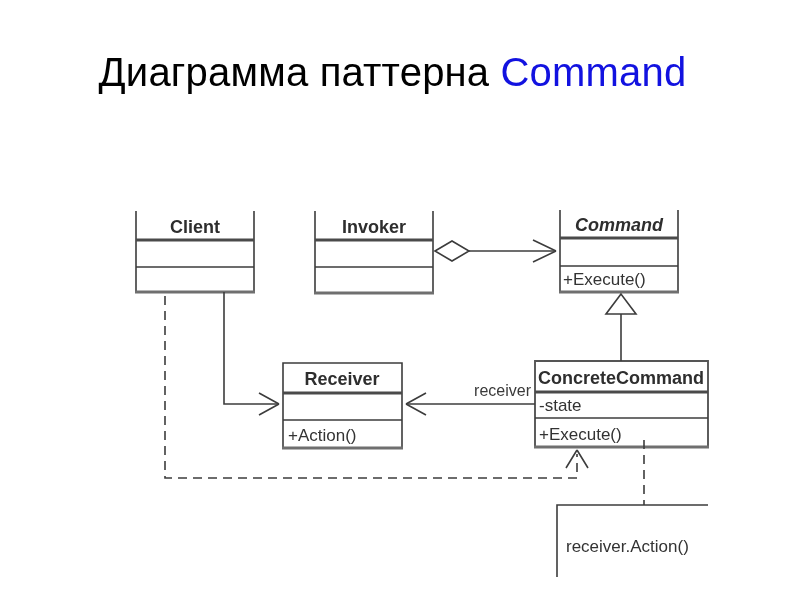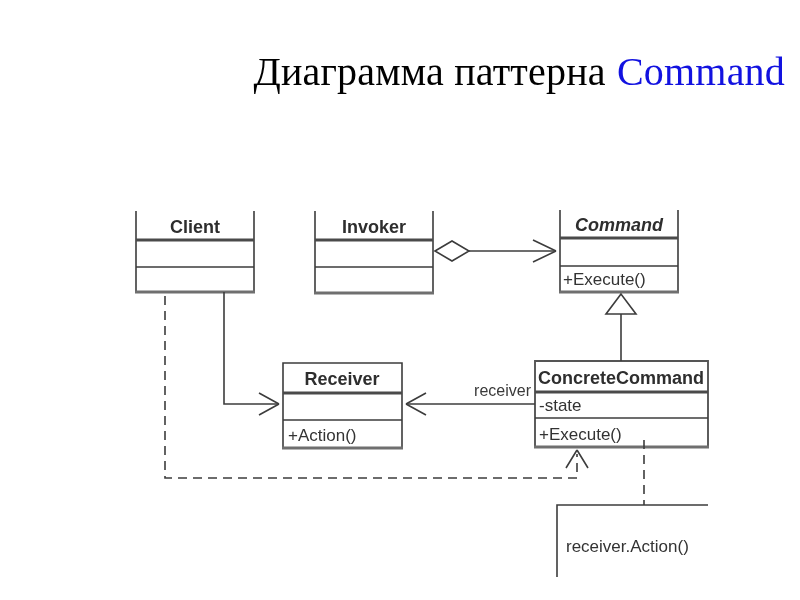--- a/index.html
+++ b/index.html
@@ -1,24 +1,23 @@
 <!DOCTYPE html>
 <html style="--highlight: #1212E0; --diagram_line: #3C3C3C; --diagram_line_thick: #6F6F6F; --diagram_text: #2E2E2E;"><head>
 <meta charset="utf-8">
 <style>
   html,body { margin:0; padding:0; }
   body {
     width:800px; height:600px; background:#ffffff; position:relative;
     overflow:hidden; font-family:"Liberation Sans", sans-serif;
   }
   .slide-title {
-    position:absolute; top:50px; left:0; width:785px; text-align:right;
+    position:absolute; top:50px; left:0; width:785px; text-align:center;
     font-size:40px; line-height:44px; color:#000; white-space:nowrap;
     letter-spacing:0.2px;
-    font-family:Liberation Serif, serif;
   }
   .slide-title .prefix { margin-right:0.28em; }
   .slide-title .hl { color:var(--highlight,#1212E0); }
   svg.diagram { position:absolute; left:0; top:0; }
   .ln  { stroke:var(--diagram_line,#3c3c3c); stroke-width:1.6; fill:none; }
   .top { stroke:#555555; stroke-width:1.9; fill:none; }
   .thk { stroke:#4a4a4a; stroke-width:2.8; fill:none; }
   .bot { stroke:var(--diagram_line_thick,#6f6f6f); stroke-width:3; fill:none; }
   .dsh { stroke:var(--diagram_line,#3c3c3c); stroke-width:1.6; fill:none; stroke-dasharray:9 6; }
   .wht { fill:#ffffff; stroke:var(--diagram_line,#3c3c3c); stroke-width:1.6; }

